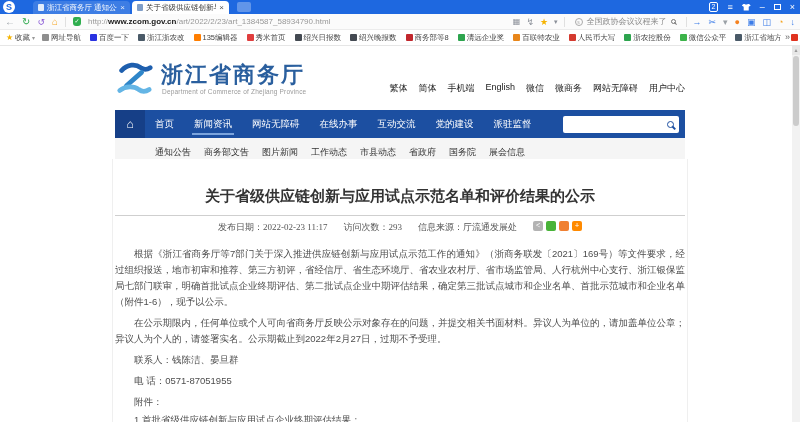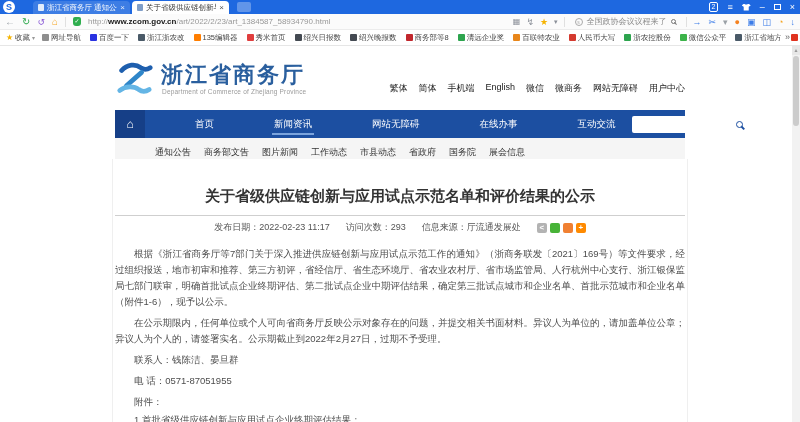--- a/index.html
+++ b/index.html
@@ -68,40 +68,40 @@
   .site-logo { position:absolute; left:0; top:6px; }
   .site-name { position:absolute; left:46px; top:6px; font-family:"Liberation Serif","DejaVu Serif",serif;
     font-weight:bold; font-size:22px; color:#2a5f9e; letter-spacing:2px; }
   .site-name-en { position:absolute; left:47px; top:34px; font-size:6.5px; color:#9a9a9a; letter-spacing:.2px; }
   .utility { position:absolute; right:0; top:28px; display:flex; gap:11px; font-size:9px; color:#222;justify-content:flex-end; }
 
   .navbar { position:absolute; top:64px; left:115px; width:570px; height:28px; background:#1c4fa1;
     display:flex; align-items:center; color:#fff; }
   .nav-home { width:30px; height:28px; background:#163f87; display:flex; align-items:center;
     justify-content:center; font-size:12px; flex:0 0 auto; }
-  .nav-item { font-size:9.5px; padding:0 10px; height:28px; line-height:28px; position:relative; flex:0 0 auto;margin-left:40px; }
+  .nav-item { font-size:9.5px; padding:0 10px; height:28px; line-height:28px; position:relative; flex:0 0 auto; }
   .nav-item.active::after { content:""; position:absolute; left:8px; right:8px; bottom:3px; height:2px; background:#7ba4dd; }
   .nav-search { margin-left:auto; margin-right:6px; width:116px; height:17px; background:#fff;
     border-radius:2px; display:flex; align-items:center; padding:0 5px; }
   .nav-search input { flex:1; border:none; outline:none; font-size:8px; min-width:0; background:transparent; }
   .lens-blue { width:7px; height:7px; border:1.5px solid #1c4fa1; border-radius:50%; position:relative; flex:0 0 auto; }
   .lens-blue::after { content:""; position:absolute; width:4px; height:1.5px; background:#1c4fa1;
     right:-3px; bottom:-1.5px; transform:rotate(45deg); }
 
   .subnav { position:absolute; top:92px; left:115px; width:570px; height:21px; background:#f5f5f5;
     display:flex; align-items:flex-end; gap:13px; padding-left:40px; font-size:9px; color:#333; }
 
   .article-frame { position:absolute; top:113px; left:112px; width:576px; bottom:0;
     border-left:1px solid #efefef; border-right:1px solid #efefef; }
 
   .article { position:absolute; top:113px; left:115px; width:570px; }
   .article-title { margin-top:28px; text-align:center; font-size:15px; font-weight:bold; color:#333; }
   .article-divider { margin-top:9px; border:none; border-top:1px solid #cfcfcf; }
-  .meta-row { margin-top:5px; display:flex; justify-content:center; align-items:center; gap:16px;
-    font-size:9px; color:#555; }
+  .meta-row { margin-top:5px; display:flex; justify-content:center; align-items:flex-start; gap:16px;
+    font-size:9px; color:#555;font-family:Liberation Serif, serif; }
   .share-icons { display:flex; gap:3px; align-items:center; }
   .share-ic { width:10px; height:10px; border-radius:2px; color:#fff; font-size:8px; font-weight:bold;
     line-height:10px; text-align:center; }
   .body-text { margin-top:12px; font-size:9.5px; color:#4d4d4d; line-height:16px; text-align:justify; }
   .body-text p { text-indent:2em; margin-bottom:2px; }
   .body-text p.spaced { margin-bottom:5px; }
   .attach p { margin-bottom:2px; }
 </style>
 </head>
 <body>

